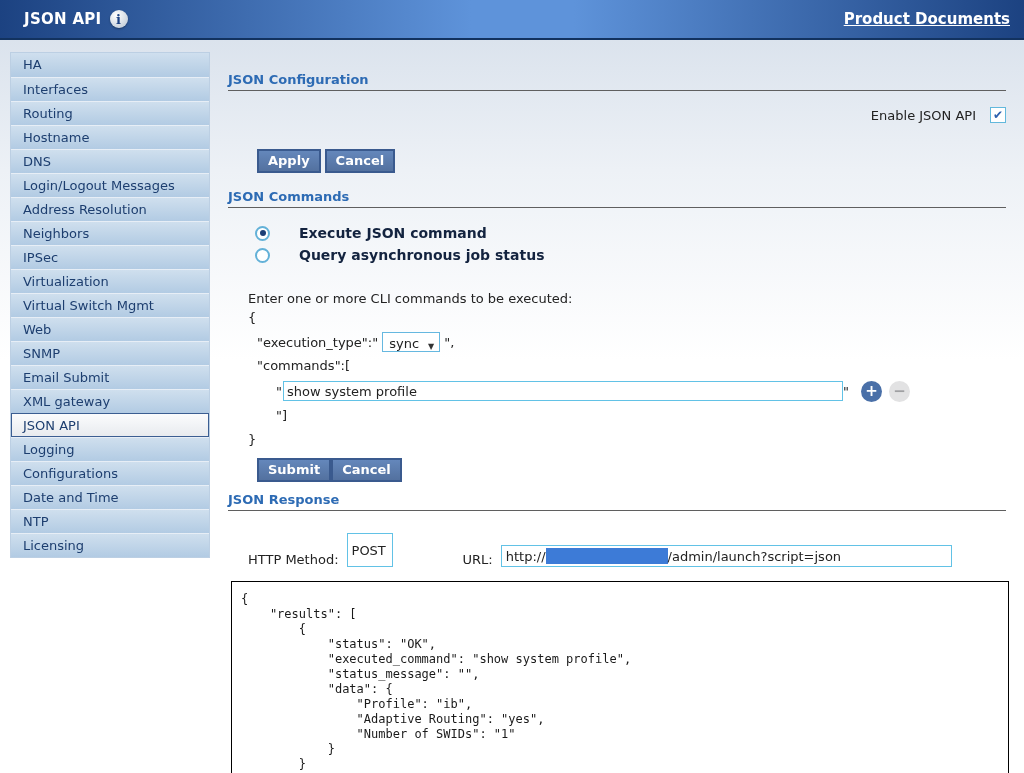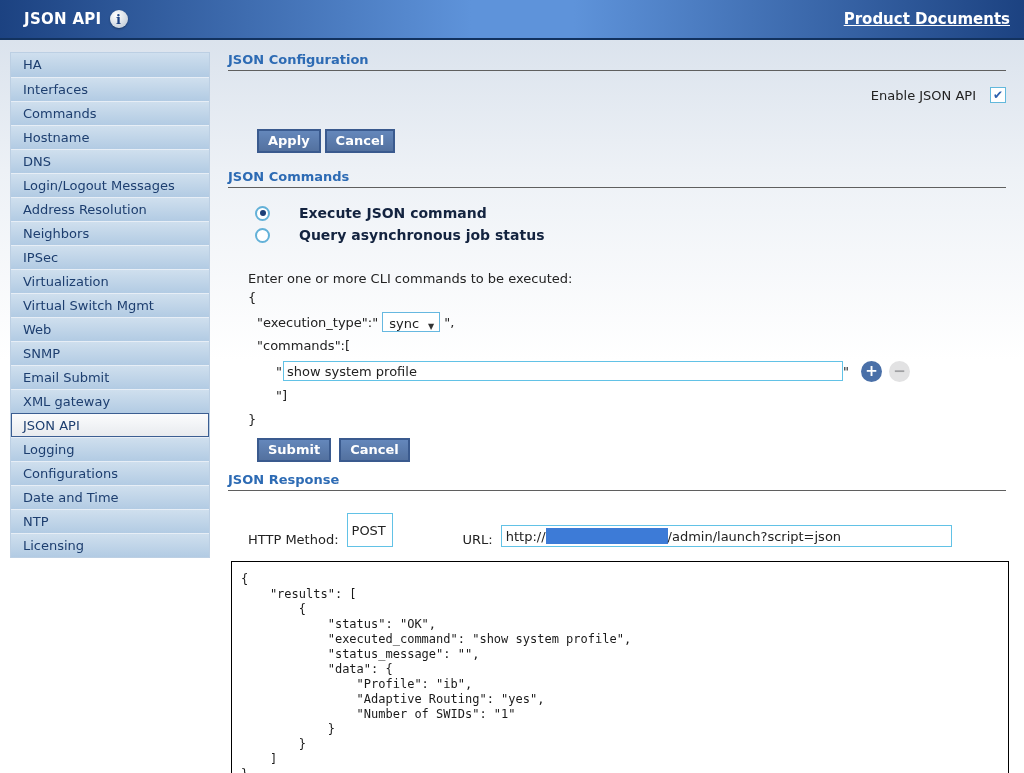--- a/index.html
+++ b/index.html
@@ -91,20 +91,21 @@
     left: 228px; top: 0;
     width: 778px;
     padding-top: 12px;
   }
   .section-title {
     color: #2d6bb4;
     font-weight: bold;
     font-size: 13px;
     padding-bottom: 3px;
     border-bottom: 1px solid #5f5f5f;
+    margin-top: 20px;
   }
 
   
   .enable-row { margin: 16px 0 13px 30px; display: flex; align-items: center; justify-content: flex-end; }
   .enable-label { color: #222; margin-right: 14px; }
   .checkbox {
     width: 16px; height: 16px;
     border: 1px solid #62b8dc;
     background: #fff;
     display: inline-flex;
@@ -186,21 +187,21 @@
     justify-content: center;
     font-weight: bold;
     font-size: 15px;
     line-height: 1;
     cursor: pointer;
     flex: none;
   }
   .plus-btn { background: #4a70a8; color: #fff; margin-left: 12px; }
   .minus-btn { background: #e2e2e3; color: #9fa0a2; margin-left: 7px; }
 
-  .submit-row { margin: 6px 0 10px 29px; display: flex; gap: 8px; }
+  .submit-row { margin: 6px 0 10px 29px; display: flex; gap: 0; }
 
   
   .response-title { margin-top: 10px; }
   .request-row { margin: 22px 0 0 20px; display: flex; align-items: flex-end; }
   .method-label { color: #222; margin-right: 8px; }
   .method-input {
     width: 46px; height: 21px;
     border: 1px solid #62c2e6;
     font-family: inherit;
     font-size: 13px;
@@ -251,21 +252,21 @@
   <span class="header-title">JSON API</span>
   <span class="info-icon">i</span>
   <a class="doc-link">Product Documents</a>
 </div>
 
 <div class="page">
 
   <div class="sidebar" id="sidebar">
       <div class="side-item">HA</div>
       <div class="side-item">Interfaces</div>
-      <div class="side-item">Commands</div>
+      <div class="side-item">Routing</div>
       <div class="side-item">Hostname</div>
       <div class="side-item">DNS</div>
       <div class="side-item">Login/Logout Messages</div>
       <div class="side-item">Address Resolution</div>
       <div class="side-item">Neighbors</div>
       <div class="side-item">IPSec</div>
       <div class="side-item">Virtualization</div>
       <div class="side-item">Virtual Switch Mgmt</div>
       <div class="side-item">Web</div>
       <div class="side-item">SNMP</div>

